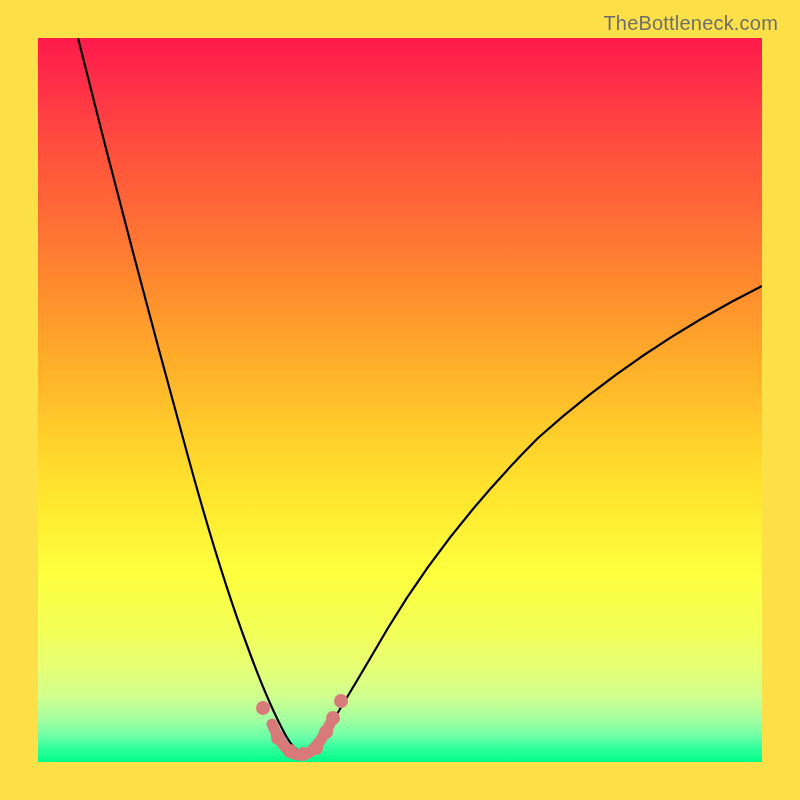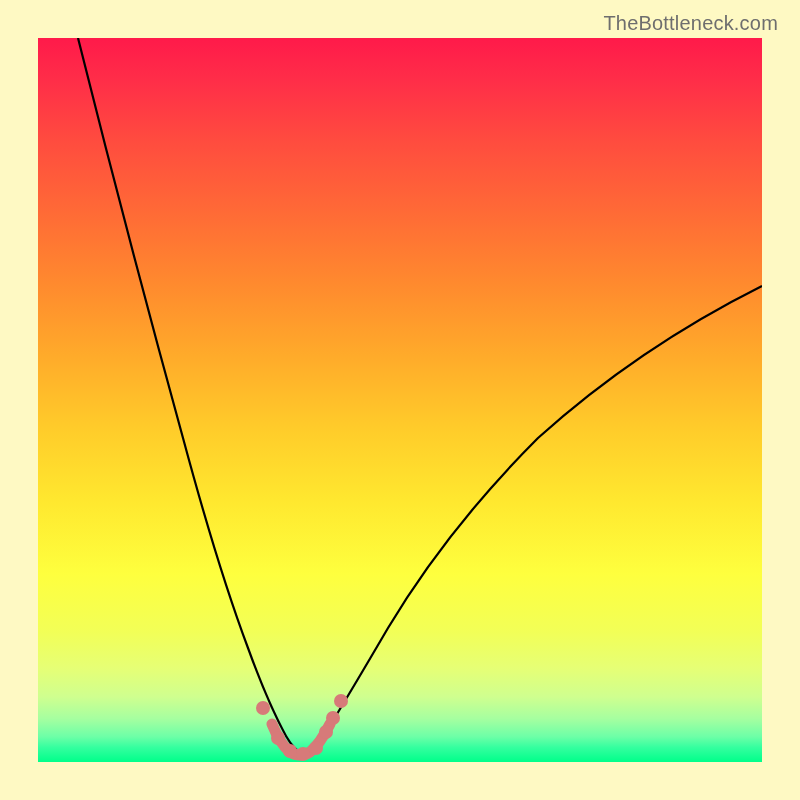--- a/index.html
+++ b/index.html
@@ -8,21 +8,21 @@
     width: 800px;
     height: 800px;
     background: #000;
     overflow: hidden;
     font-family: Arial, Helvetica, sans-serif;
   }
   .stage {
     position: relative;
     width: 800px;
     height: 800px;
-    background: #fef9c3;
+    background: #fde047;
   }
   .plot {
     position: absolute;
     left: 38px;
     top: 38px;
     width: 724px;
     height: 724px;
     overflow: hidden;
   }
   .gradient {

